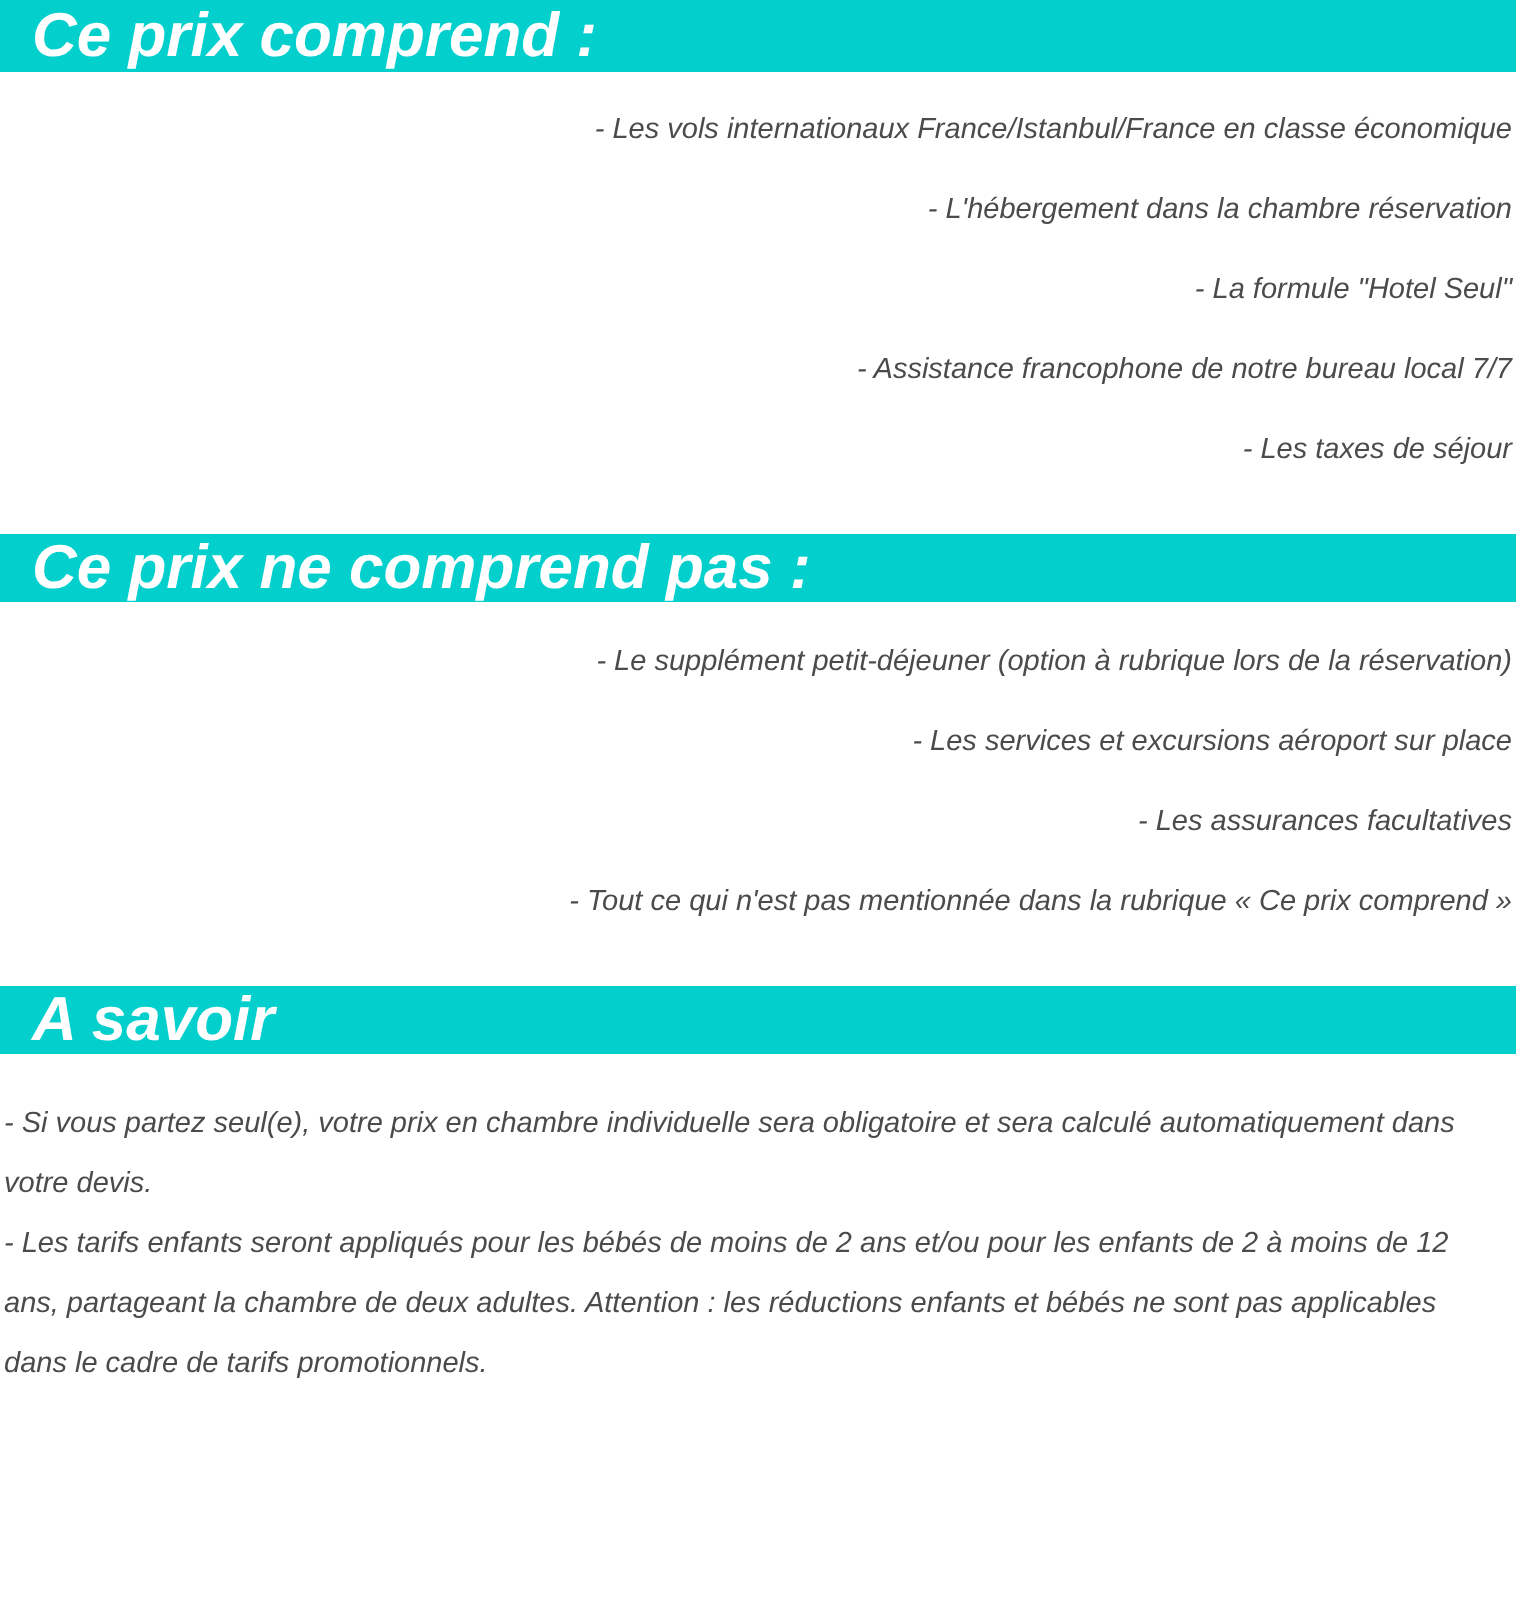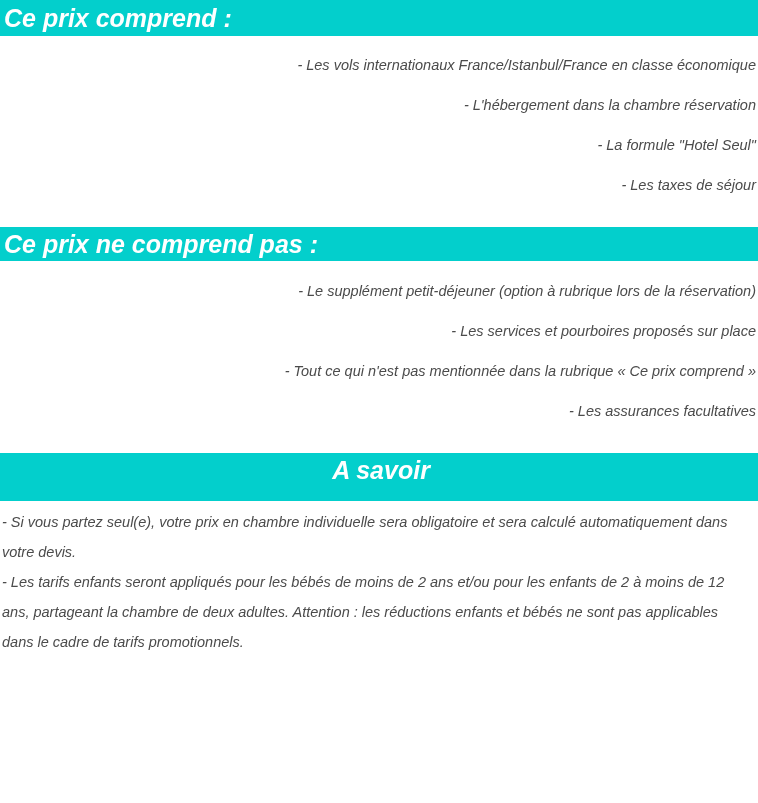--- a/index.html
+++ b/index.html
@@ -20,31 +20,31 @@
     height: 803px;
     background: #ffffff;
   }
   .section-header {
     width: 100%;
     background: #03cfcc;
     color: #ffffff;
     font-family: "Liberation Sans", sans-serif;
     font-style: italic;
     font-weight: bold;
-    font-size: 25px;
+    font-size: 31px;
     line-height: 36px;
     height: 36px;
-    padding-left: 4px;
+    padding-left: 16px;
     box-sizing: border-box;
     letter-spacing: 0px;
     white-space: nowrap;
     overflow: hidden;
   }
   .section-header.band-2 { height: 34px; line-height: 34px; }
-  .section-header.band-3 { height: 48px; line-height: 34px; text-align: center; }
+  .section-header.band-3 { height: 34px; line-height: 34px; }
 
   .section-body {
     padding: 0 2px 0 2px;
     color: #4b4b4b;
     font-family: "Liberation Sans", sans-serif;
     font-style: italic;
     font-size: 14.5px;
     text-align: right;
   }
   .bullet-line {
@@ -54,54 +54,55 @@
     color: #4b4b4b;
   }
   .section-1 .bullet-line:first-child { margin-top: 9px; }
   .section-2 .bullet-line:first-child { margin-top: 10px; }
 
   .spacer-1 { height: 22px; }
   .spacer-2 { height: 22px; }
 
   .para-block {
     padding: 0 12px 0 2px;
-    margin-top: 6px;
+    margin-top: 20px;
   }
   .para-line {
     line-height: 30px;
     color: #4b4b4b;
     font-style: italic;
     font-size: 14.5px;
     text-align: left;
   }
 </style>
 </head>
 <body>
 
 <div class="page">
 
   <div class="section section-1">
     <div class="section-header band-1">Ce prix comprend :</div>
     <div class="section-body">
       <div class="bullet-line">- Les vols internationaux France/Istanbul/France en classe économique</div>
       <div class="bullet-line">- L'hébergement dans la chambre réservation</div>
       <div class="bullet-line">- La formule "Hotel Seul"</div>
+      <div class="bullet-line">- Assistance francophone de notre bureau local 7/7</div>
       <div class="bullet-line">- Les taxes de séjour</div>
     </div>
   </div>
 
   <div class="spacer-1"></div>
 
   <div class="section section-2">
     <div class="section-header band-2">Ce prix ne comprend pas :</div>
     <div class="section-body">
       <div class="bullet-line">- Le supplément petit-déjeuner (option à rubrique lors de la réservation)</div>
-      <div class="bullet-line">- Les services et pourboires proposés sur place</div>
+      <div class="bullet-line">- Les services et excursions aéroport sur place</div>
+      <div class="bullet-line">- Les assurances facultatives</div>
       <div class="bullet-line">- Tout ce qui n'est pas mentionnée dans la rubrique « Ce prix comprend »</div>
-      <div class="bullet-line">- Les assurances facultatives</div>
     </div>
   </div>
 
   <div class="spacer-2"></div>
 
   <div class="section section-3">
     <div class="section-header band-3">A savoir</div>
     <div class="para-block">
       <div class="para-line">- Si vous partez seul(e), votre prix en chambre individuelle sera obligatoire et sera calculé automatiquement dans votre devis.</div>
       <div class="para-line">- Les tarifs enfants seront appliqués pour les bébés de moins de 2 ans et/ou pour les enfants de 2 à moins de 12 ans, partageant la chambre de deux adultes. Attention : les réductions enfants et bébés ne sont pas applicables dans le cadre de tarifs promotionnels.</div>

